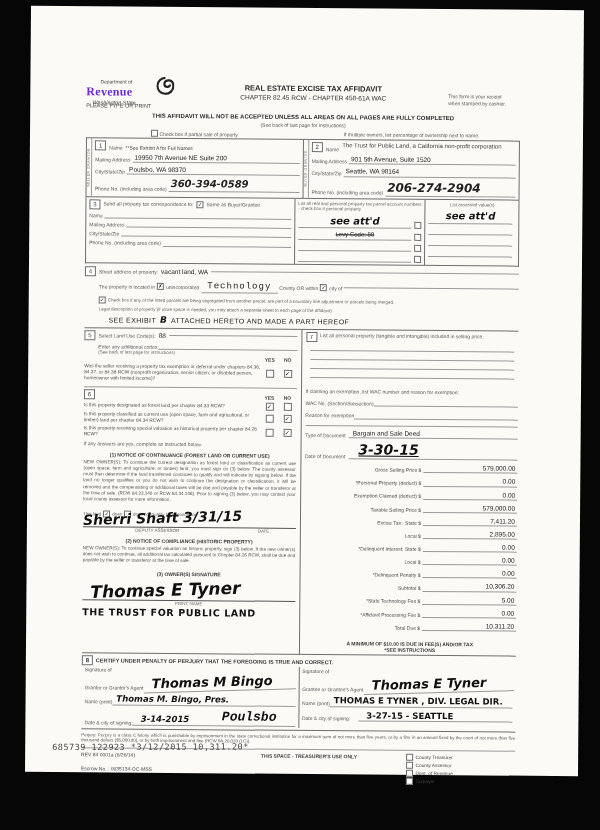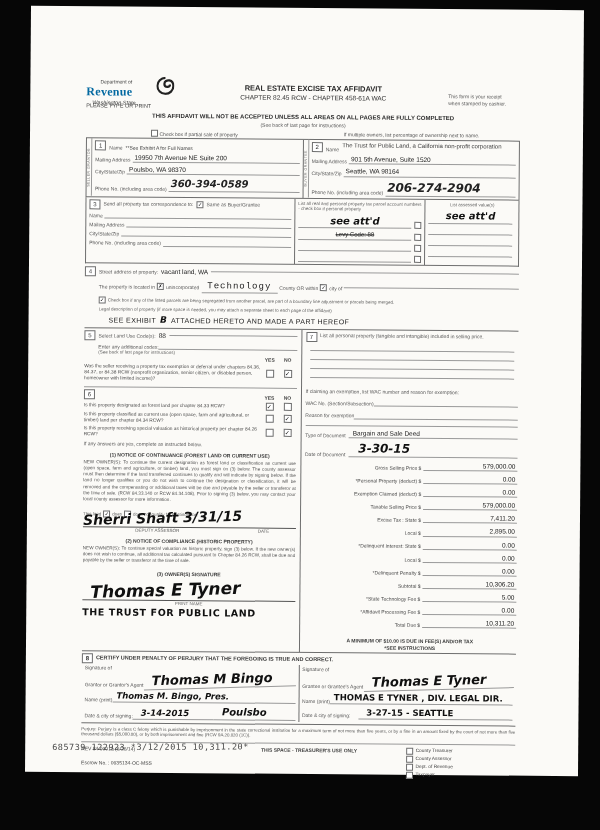--- a/index.html
+++ b/index.html
@@ -20,21 +20,21 @@
   .ul{border-bottom:1px solid #9a9a9a;}
   .hw{font-family:"DejaVu Sans", sans-serif;font-style:italic;font-weight:700;color:#101010;}
   .row{display:flex;align-items:flex-end;}
   .grow{flex:1;}
   .tiny{font-size:4.5px;color:#636363;}
 
   
   .hdr{display:flex;align-items:flex-start;margin-bottom:2px;}
   .logo{width:92px;flex:none;position:relative;}
   .dept-small{font-size:5px;color:#444;margin-left:14px;}
-  .dept-big{font-size:12px;font-weight:700;color:#0369a1;letter-spacing:.3px;font-family:"Liberation Serif", serif;}
+  .dept-big{font-size:12px;font-weight:700;color:#6d28d9;letter-spacing:.3px;font-family:"Liberation Serif", serif;}
   .dept-sub{font-size:5.5px;font-style:italic;color:#444;margin-left:6px;}
   .swoosh{position:absolute;right:4px;top:-2px;}
   .hdr-center{flex:1;text-align:center;padding-top:4px;}
   .title{font-size:7.5px;font-weight:700;color:#2a2a2a;}
   .subtitle{font-size:6.5px;color:#333;margin-top:1px;}
   .hdr-right{width:72px;flex:none;font-size:5px;color:#555;padding-top:12px;line-height:1.3;}
   .type-print{font-size:5.5px;color:#444;margin-top:-6px;}
   .warn{text-align:center;font-size:6px;font-weight:700;color:#2e2e2e;margin-top:3px;}
   .warn-sub{text-align:center;font-size:5px;color:#555;}
   .partial-row{display:flex;margin-top:3px;margin-bottom:1px;}
@@ -372,21 +372,21 @@
           <span class="grow ul"></span>
         </div>
 
         <div style="border-top:1px solid #9a9a9a;margin-top:6px;padding-top:3px;">
           <div class="row">
             <span class="lbl">Type of Document</span>
             <span class="grow ul val" style="margin-left:3px;padding-left:4px;">Bargain and Sale Deed</span>
           </div>
           <div class="row" style="margin-top:3px;">
             <span class="lbl">Date of Document</span>
-            <span class="grow ul hw" style="font-size:12px;margin-left:3px;padding-left:10px;">3-30-15</span>
+            <span class="grow ul hw" style="font-size:14px;margin-left:3px;padding-left:10px;text-decoration:underline;">3-30-15</span>
           </div>
         </div>
 
         <div class="money">
             <span class="ml">Gross Selling Price $</span>
             <span class="mv">579,000.00</span>
           </div>
         <div class="money">
             <span class="ml">*Personal Property (deduct) $</span>
             <span class="mv">0.00</span>
@@ -453,21 +453,21 @@
             <span class="lbl">Grantor or Grantor's Agent</span>
             <span class="grow ul hw" style="font-size:13px;transform:rotate(-2deg);padding-left:8px;">Thomas M Bingo</span>
           </div>
           <div class="row" style="margin-top:3px;">
             <span class="lbl">Name (print)</span>
             <span class="grow ul hw" style="font-size:8.5px;padding-left:4px;">Thomas M. Bingo, Pres.</span>
           </div>
           <div class="row" style="margin-top:3px;">
             <span class="lbl">Date &amp; city of signing:</span>
             <span class="grow ul hw" style="font-size:8.5px;padding-left:8px;">3-14-2015</span>
-            <span class="grow ul hw" style="font-size:10px;padding-left:8px;">Poulsbo</span>
+            <span class="grow ul hw" style="font-size:13px;padding-left:8px;font-family:Liberation Mono, monospace;">Poulsbo</span>
           </div>
         </div>
         <div class="s8col">
           <div class="lbl">Signature of</div>
           <div class="row">
             <span class="lbl">Grantee or Grantee's Agent</span>
             <span class="grow ul hw" style="font-size:13px;transform:rotate(-2deg);padding-left:8px;">Thomas E Tyner</span>
           </div>
           <div class="row" style="margin-top:3px;">
             <span class="lbl">Name (print)</span>

